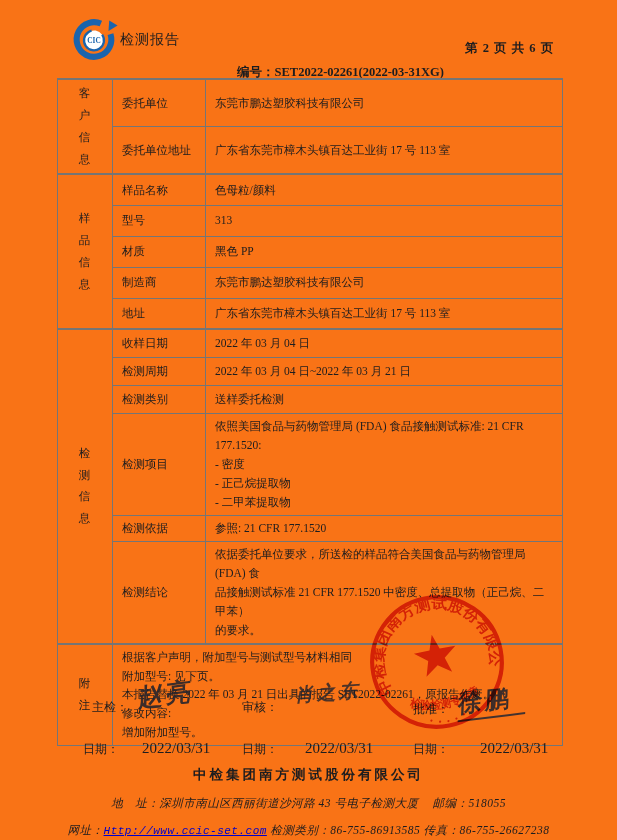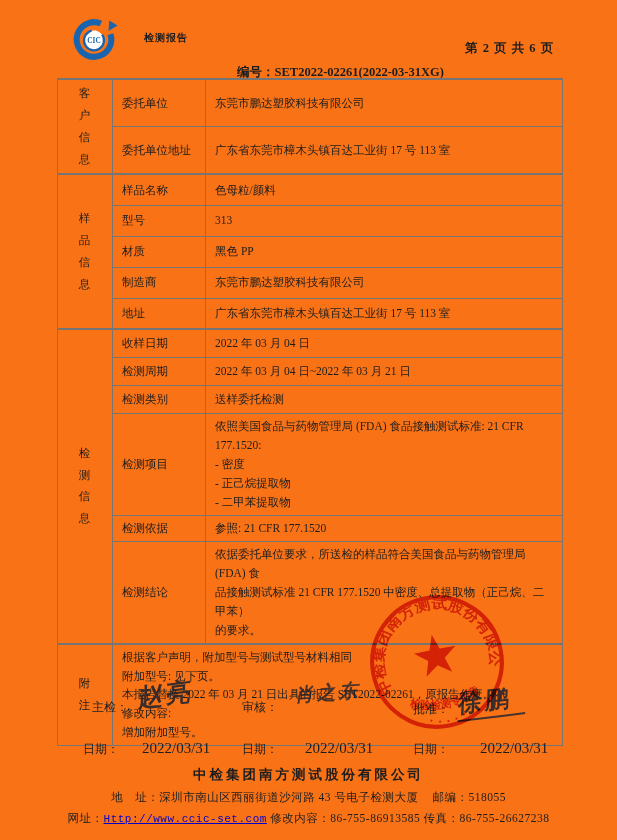--- a/index.html
+++ b/index.html
@@ -5,21 +5,21 @@
   * { margin:0; padding:0; box-sizing:border-box; }
   html,body { background:#e8e8e8; }
   .page {
     position:relative; width:617px; height:840px; margin:0 auto;
     background:#f97316; overflow:hidden;
     font-family:"Liberation Serif","DejaVu Serif",serif;
     color:#1d1d1f;
   }
   
   .logo { position:absolute; left:68px; top:16px; width:52px; height:47px; }
-  .hdr-title { position:absolute; left:144px; top:31px; font-size:10px; font-weight:bold; letter-spacing:1px; }
+  .hdr-title { position:absolute; left:120px; top:31px; font-size:14px; font-weight:normal; letter-spacing:1px; }
   .hdr-no { position:absolute; left:237px; top:32px; font-size:12.5px; font-weight:bold;margin-top:32px; }
   .hdr-page { position:absolute; left:465px; top:32px; font-size:12.5px; font-weight:bold; letter-spacing:1px;margin-top:8px; }
   
   table.report { position:absolute; left:57px; top:78px; width:505px;
     border-collapse:collapse; table-layout:fixed; font-size:11.5px;font-family:Liberation Serif, serif; }
   table.report td { border:1px solid #757575; vertical-align:middle; padding:3px 9px; line-height:1.65; }
   tr.sec-start td { border-top-width:2px; }
   td.group { text-align:center; padding:3px 0; }
   td.group .gtxt { display:inline-block; width:2.1em; line-height:1.9; letter-spacing:1px; }
   td.label { padding-left:9px;border-radius:9px; }
@@ -32,21 +32,21 @@
   .signature.small { font-size:19px; transform:rotate(-4deg) skewX(-14deg); opacity:.8; }
   .signature.approve { font-size:24px; border-bottom:2px solid #2a2a33; padding-right:14px; }
   .date-label { font-size:12px; }
   .date-value { font-size:15px; }
   
   .stamp { position:absolute; left:363px; top:587px; width:148px; height:150px;
     transform:rotate(-11deg); opacity:.92; mix-blend-mode:multiply; pointer-events:none; }
   
   .footer { position:absolute; left:0; top:766px; width:617px; text-align:center; }
   .f-company { font-size:13.5px; font-weight:bold; letter-spacing:3px; }
-  .f-line { font-size:11.5px; margin-top:6px; letter-spacing:.5px; }
+  .f-line { font-size:11.5px; margin-top:12px; letter-spacing:.5px;font-style:italic; }
   .f-line .gap { display:inline-block; width:14px; }
   .f-link { color:#0000cc; text-decoration:underline;
     font-family:"Liberation Mono","DejaVu Sans Mono",monospace; font-size:11px; }
 </style>
 </head>
 <body>
 
 <div class="page">
 
   <svg class="logo" viewBox="0 0 60 54">
@@ -180,18 +180,18 @@
     </g>
   </svg>
 
   <div class="footer">
     <div class="f-company">中检集团南方测试股份有限公司</div>
     <div class="f-line">
       <span>地　址：</span><span>深圳市南山区西丽街道沙河路 43 号电子检测大厦</span><span class="gap"></span><span>邮编：</span><span>518055</span>
     </div>
     <div class="f-line">
       <span>网址：</span><a href="#" class="f-link">Http://www.ccic-set.com</a>
-      <span>修改内容：</span><span>86-755-86913585</span>
+      <span>检测类别：</span><span>86-755-86913585</span>
       <span>传真：</span><span>86-755-26627238</span>
     </div>
   </div>
 
 </div>
 
 </body></html>

